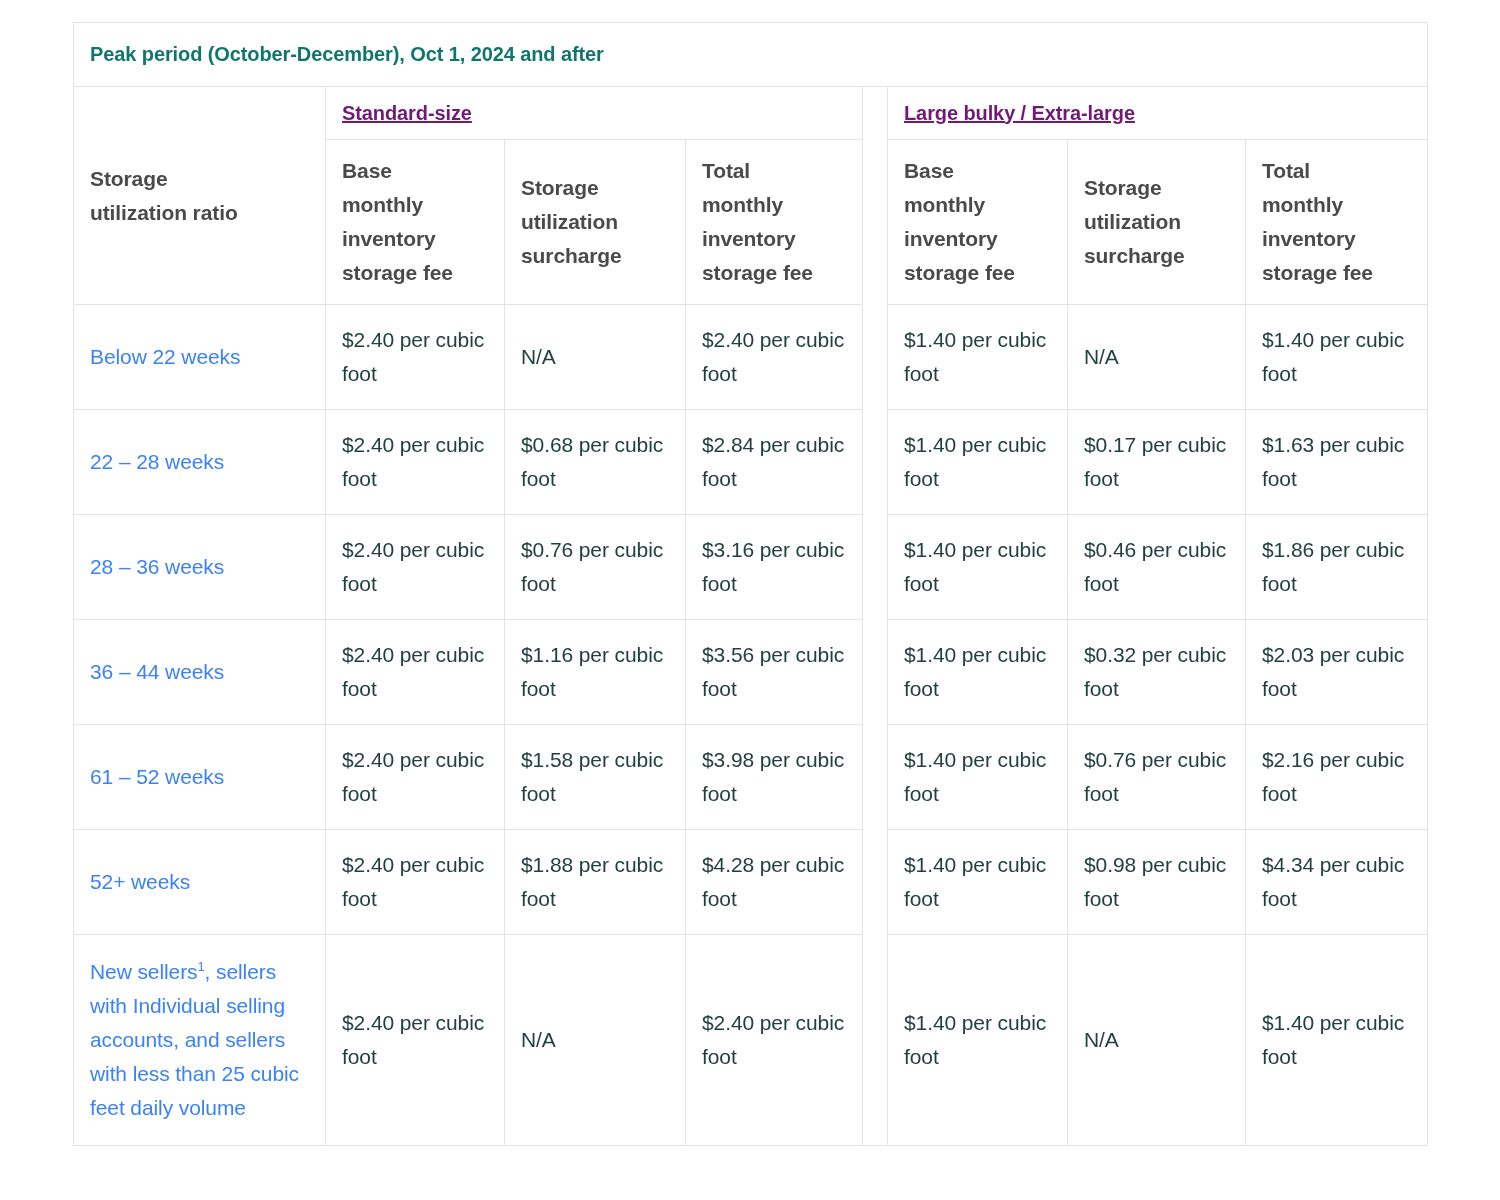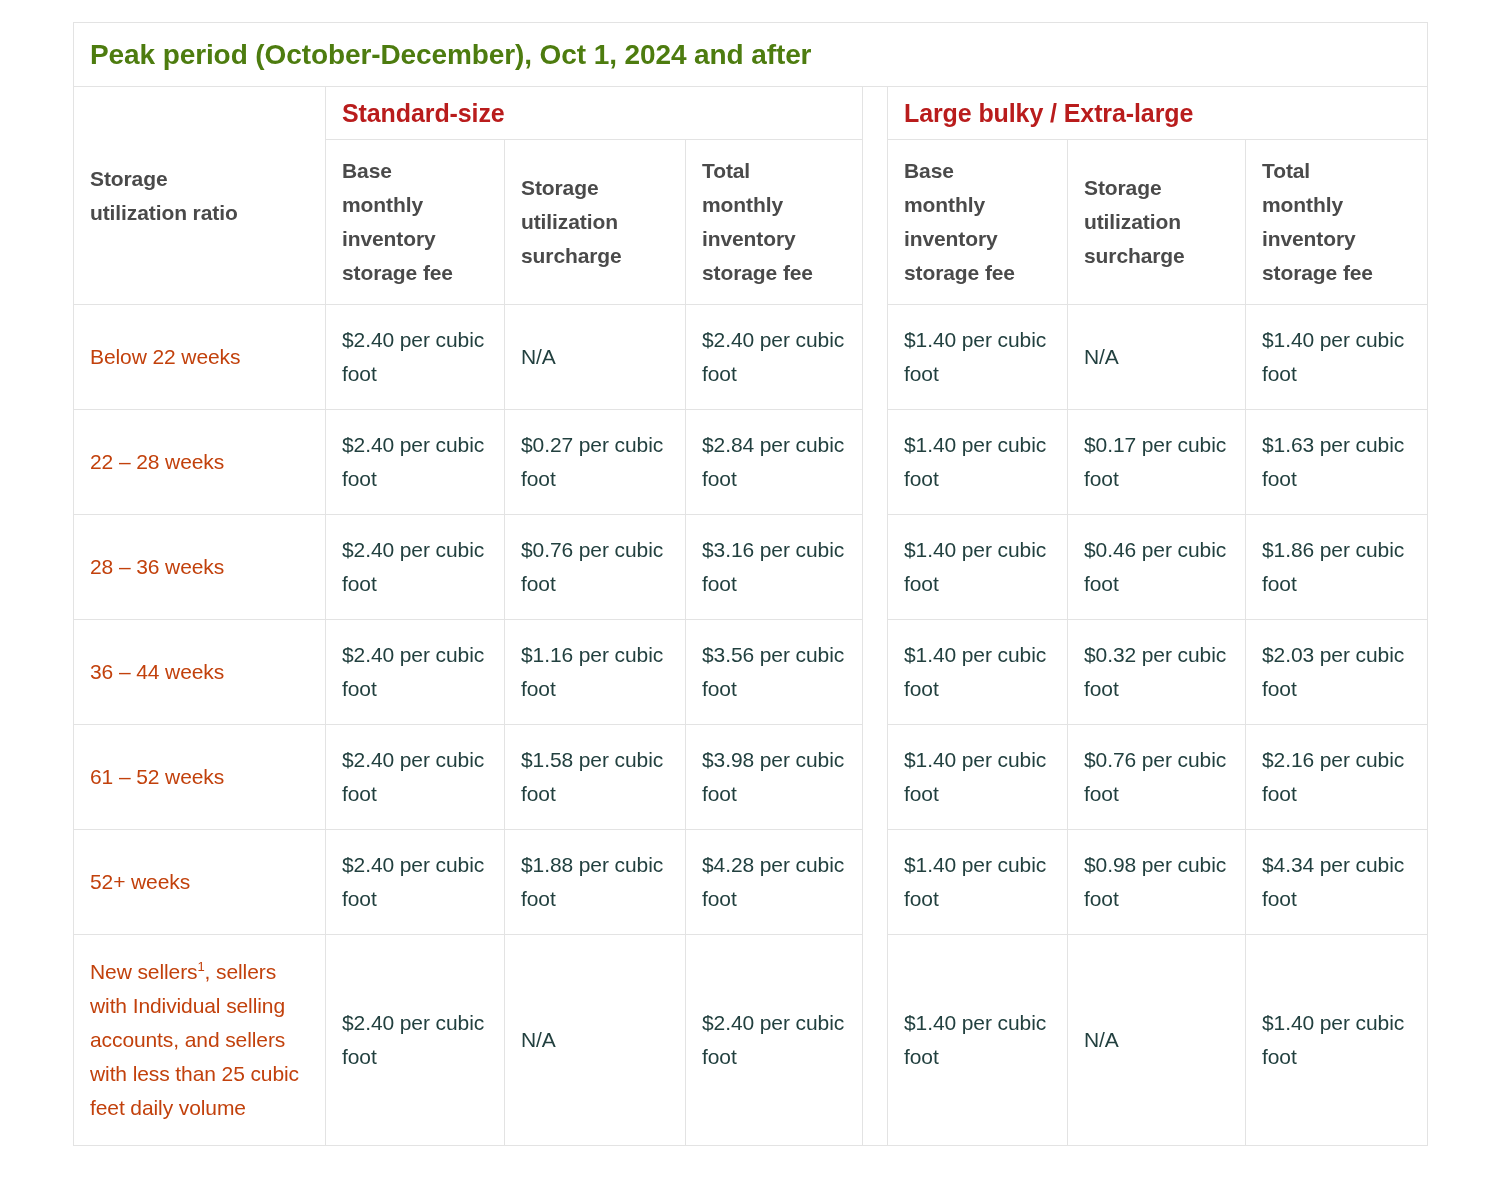--- a/index.html
+++ b/index.html
@@ -42,35 +42,36 @@
     vertical-align: middle;
     background: #ffffff;
     padding: 0;
   }
 
   
   .title-cell {
     height: 63px;
     padding: 0 0 0 16px !important;
     font-weight: bold;
-    font-size: 28px;
-    color: #4d7c0f;
+    font-size: 20px;
+    color: #0f766e;
     letter-spacing: -0.1px;
     vertical-align: middle;
   }
 
   
   .group-cell {
     height: 52px;
     padding: 0 0 0 16px !important;
     font-weight: bold;
-    font-size: 25px;
-    color: #b91c1c;
-    vertical-align: middle;
-    letter-spacing: -0.1px;
+    font-size: 20px;
+    color: #701a75;
+    vertical-align: middle;
+    letter-spacing: -0.1px;
+    text-decoration: underline;
   }
 
   
   .col-head {
     padding: 14px 10px 14px 16px !important;
     font-weight: bold;
     font-size: 21px;
     line-height: 1.62;
     color: #4a4a4a;
     vertical-align: middle;
@@ -91,21 +92,21 @@
   
   .cell {
     padding: 18px 8px 18px 16px !important;
     font-size: 21px;
     line-height: 1.62;
     color: #22403f;
     vertical-align: middle;
     letter-spacing: -0.1px;
   }
   .cell.rowlabel {
-    color: #c2410c;
+    color: #3b82f6;
   }
 
   .cell.last-row {
     padding-top: 20px !important;
     padding-bottom: 20px !important;
   }
 
   
   td.gutter {
     border-top: none !important;
@@ -174,21 +175,21 @@
         <td class="cell">$2.40 per cubic foot</td>
         <td class="gutter"></td>
         <td class="cell">$1.40 per cubic foot</td>
         <td class="cell">N/A</td>
         <td class="cell">$1.40 per cubic foot</td>
       </tr>
 
       <tr>
         <td class="cell rowlabel">22 – 28 weeks</td>
         <td class="cell">$2.40 per cubic foot</td>
-        <td class="cell">$0.27 per cubic foot</td>
+        <td class="cell">$0.68 per cubic foot</td>
         <td class="cell">$2.84 per cubic foot</td>
         <td class="gutter"></td>
         <td class="cell">$1.40 per cubic foot</td>
         <td class="cell">$0.17 per cubic foot</td>
         <td class="cell">$1.63 per cubic foot</td>
       </tr>
 
       <tr>
         <td class="cell rowlabel">28 – 36 weeks</td>
         <td class="cell">$2.40 per cubic foot</td>

